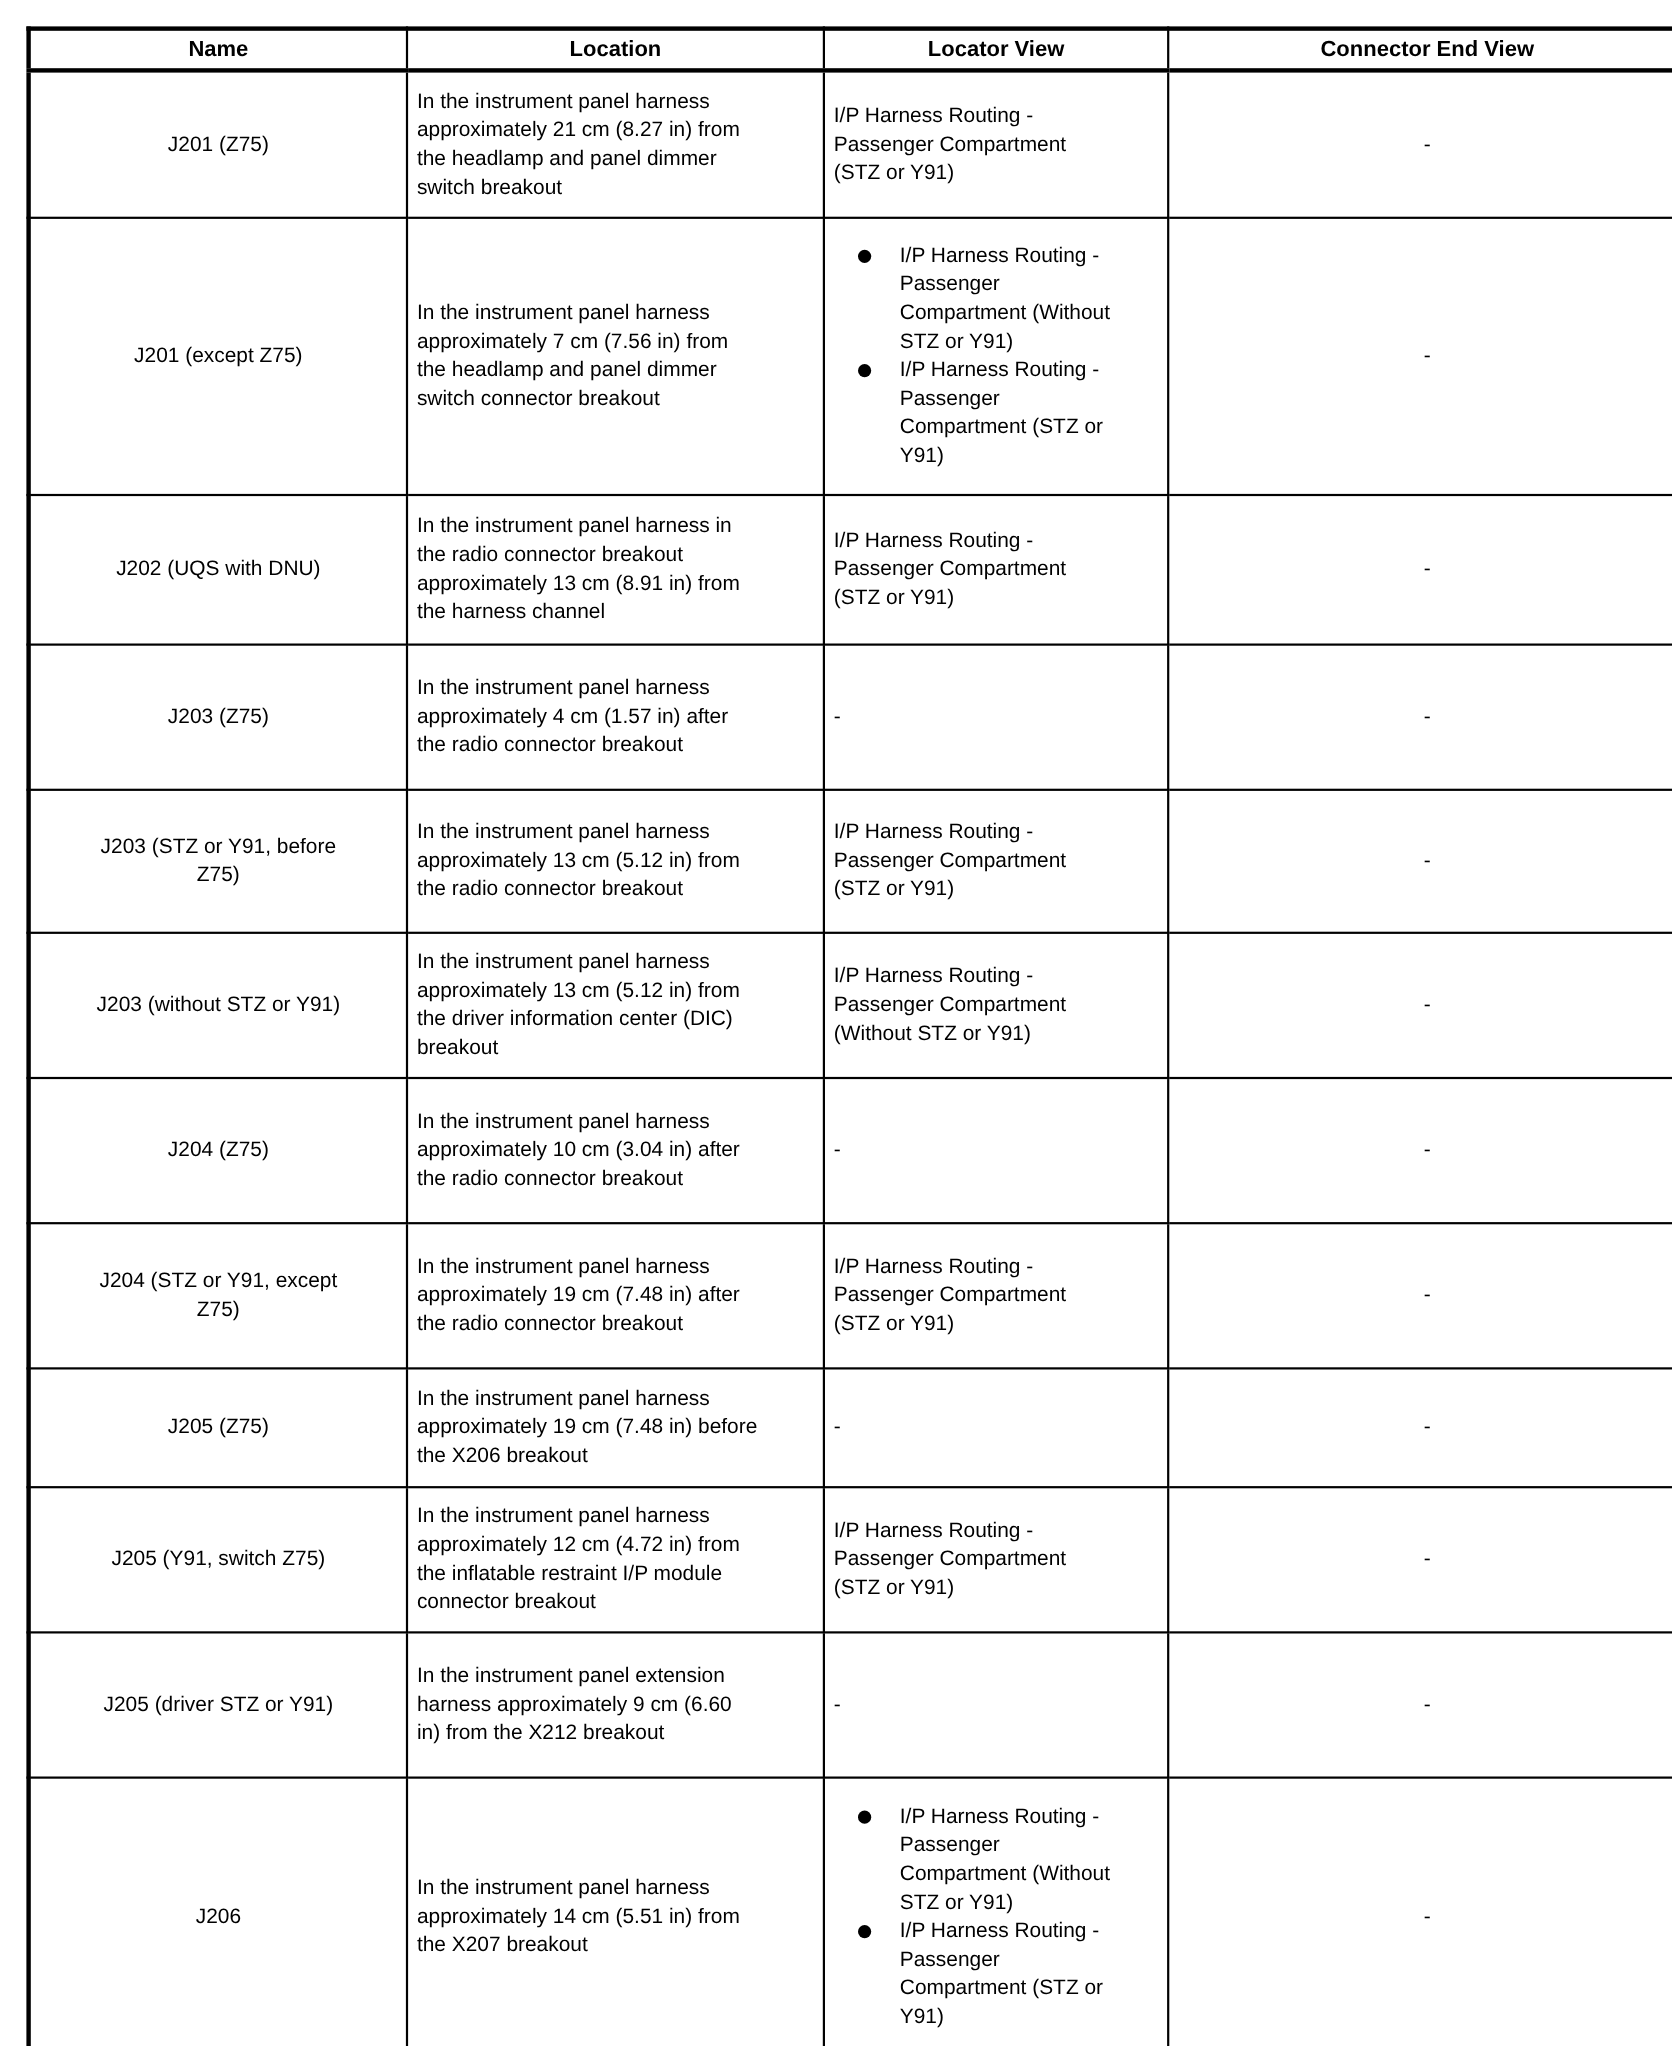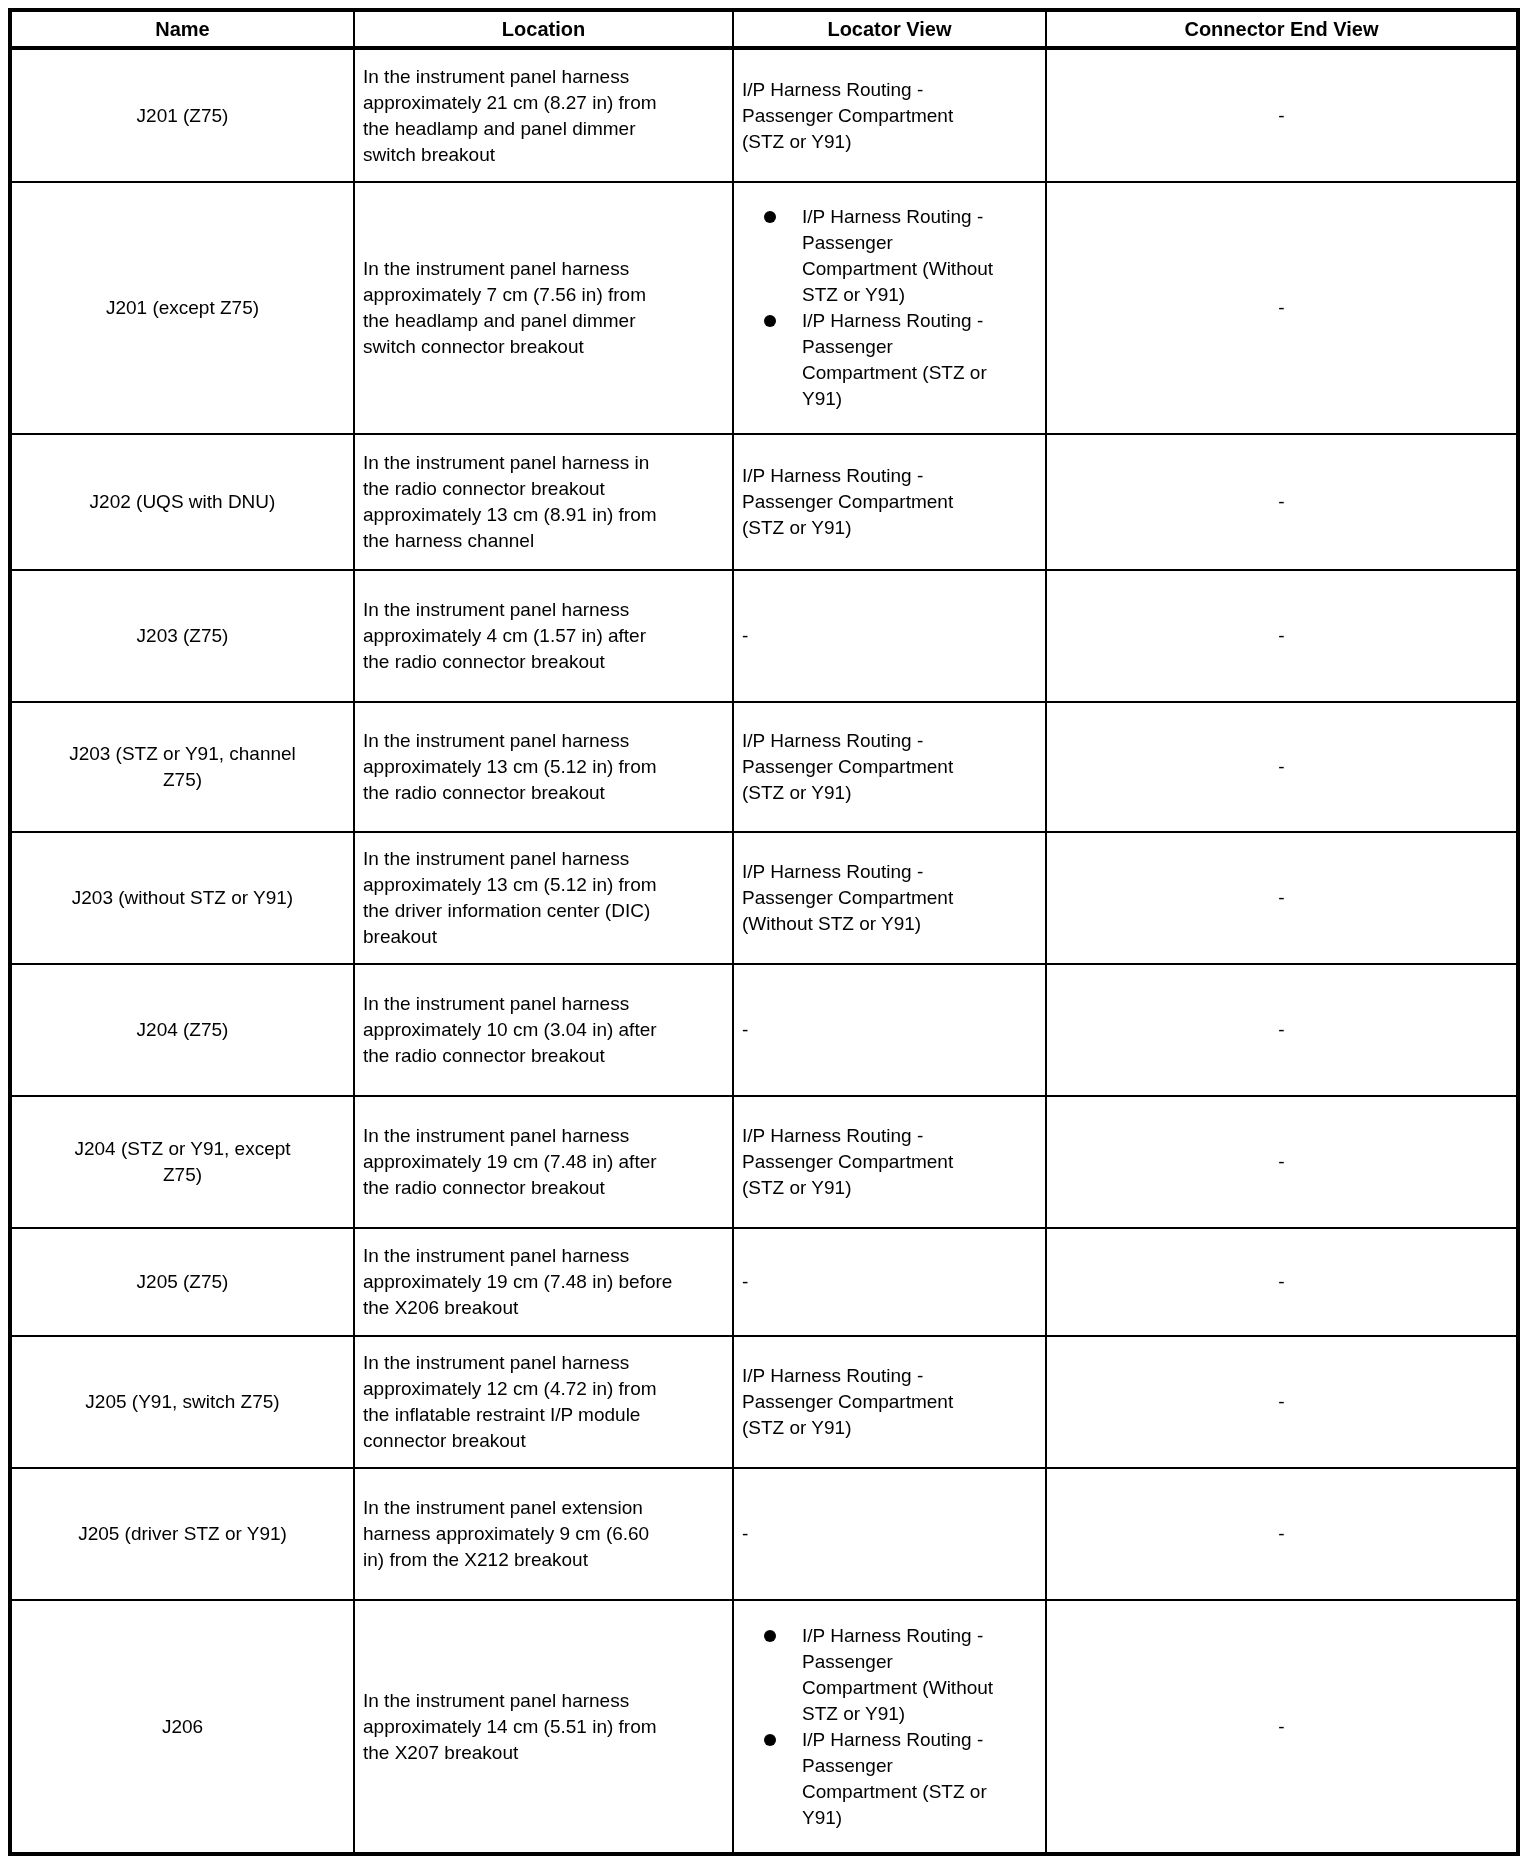--- a/index.html
+++ b/index.html
@@ -5,21 +5,21 @@
   html, body {
     margin: 0;
     padding: 0;
     background: #ffffff;
     width: 1520px;
   }
   .sheet {
     box-sizing: border-box;
     width: 1520px;
     height: 1860px;
-    padding: 8px;
+    padding: 24px;
     background: #ffffff;
   }
   table.doc-table {
     border-collapse: collapse;
     table-layout: fixed;
     width: 1508px;
     border: 4px solid #000;
     font-family: "Liberation Sans", sans-serif;
     font-size: 19px;
     color: #000;
@@ -160,21 +160,21 @@
           <td class="location-col">
             <div class="ltext">In the instrument panel harness approximately 4 cm (1.57 in) after the radio connector breakout</div>
           </td>
           <td class="locator-col">
             <div class="vtext">-</div>
           </td>
           <td class="connector-col">-</td>
         </tr>
         <tr style="height: 130px;">
           <td class="name-col">
-            <div class="ntext">J203 (STZ or Y91, channel Z75)</div>
+            <div class="ntext">J203 (STZ or Y91, before Z75)</div>
           </td>
           <td class="location-col">
             <div class="ltext">In the instrument panel harness approximately 13 cm (5.12 in) from the radio connector breakout</div>
           </td>
           <td class="locator-col">
             <div class="vtext">I/P Harness Routing - Passenger Compartment (STZ or Y91)</div>
           </td>
           <td class="connector-col">-</td>
         </tr>
         <tr style="height: 132px;">

